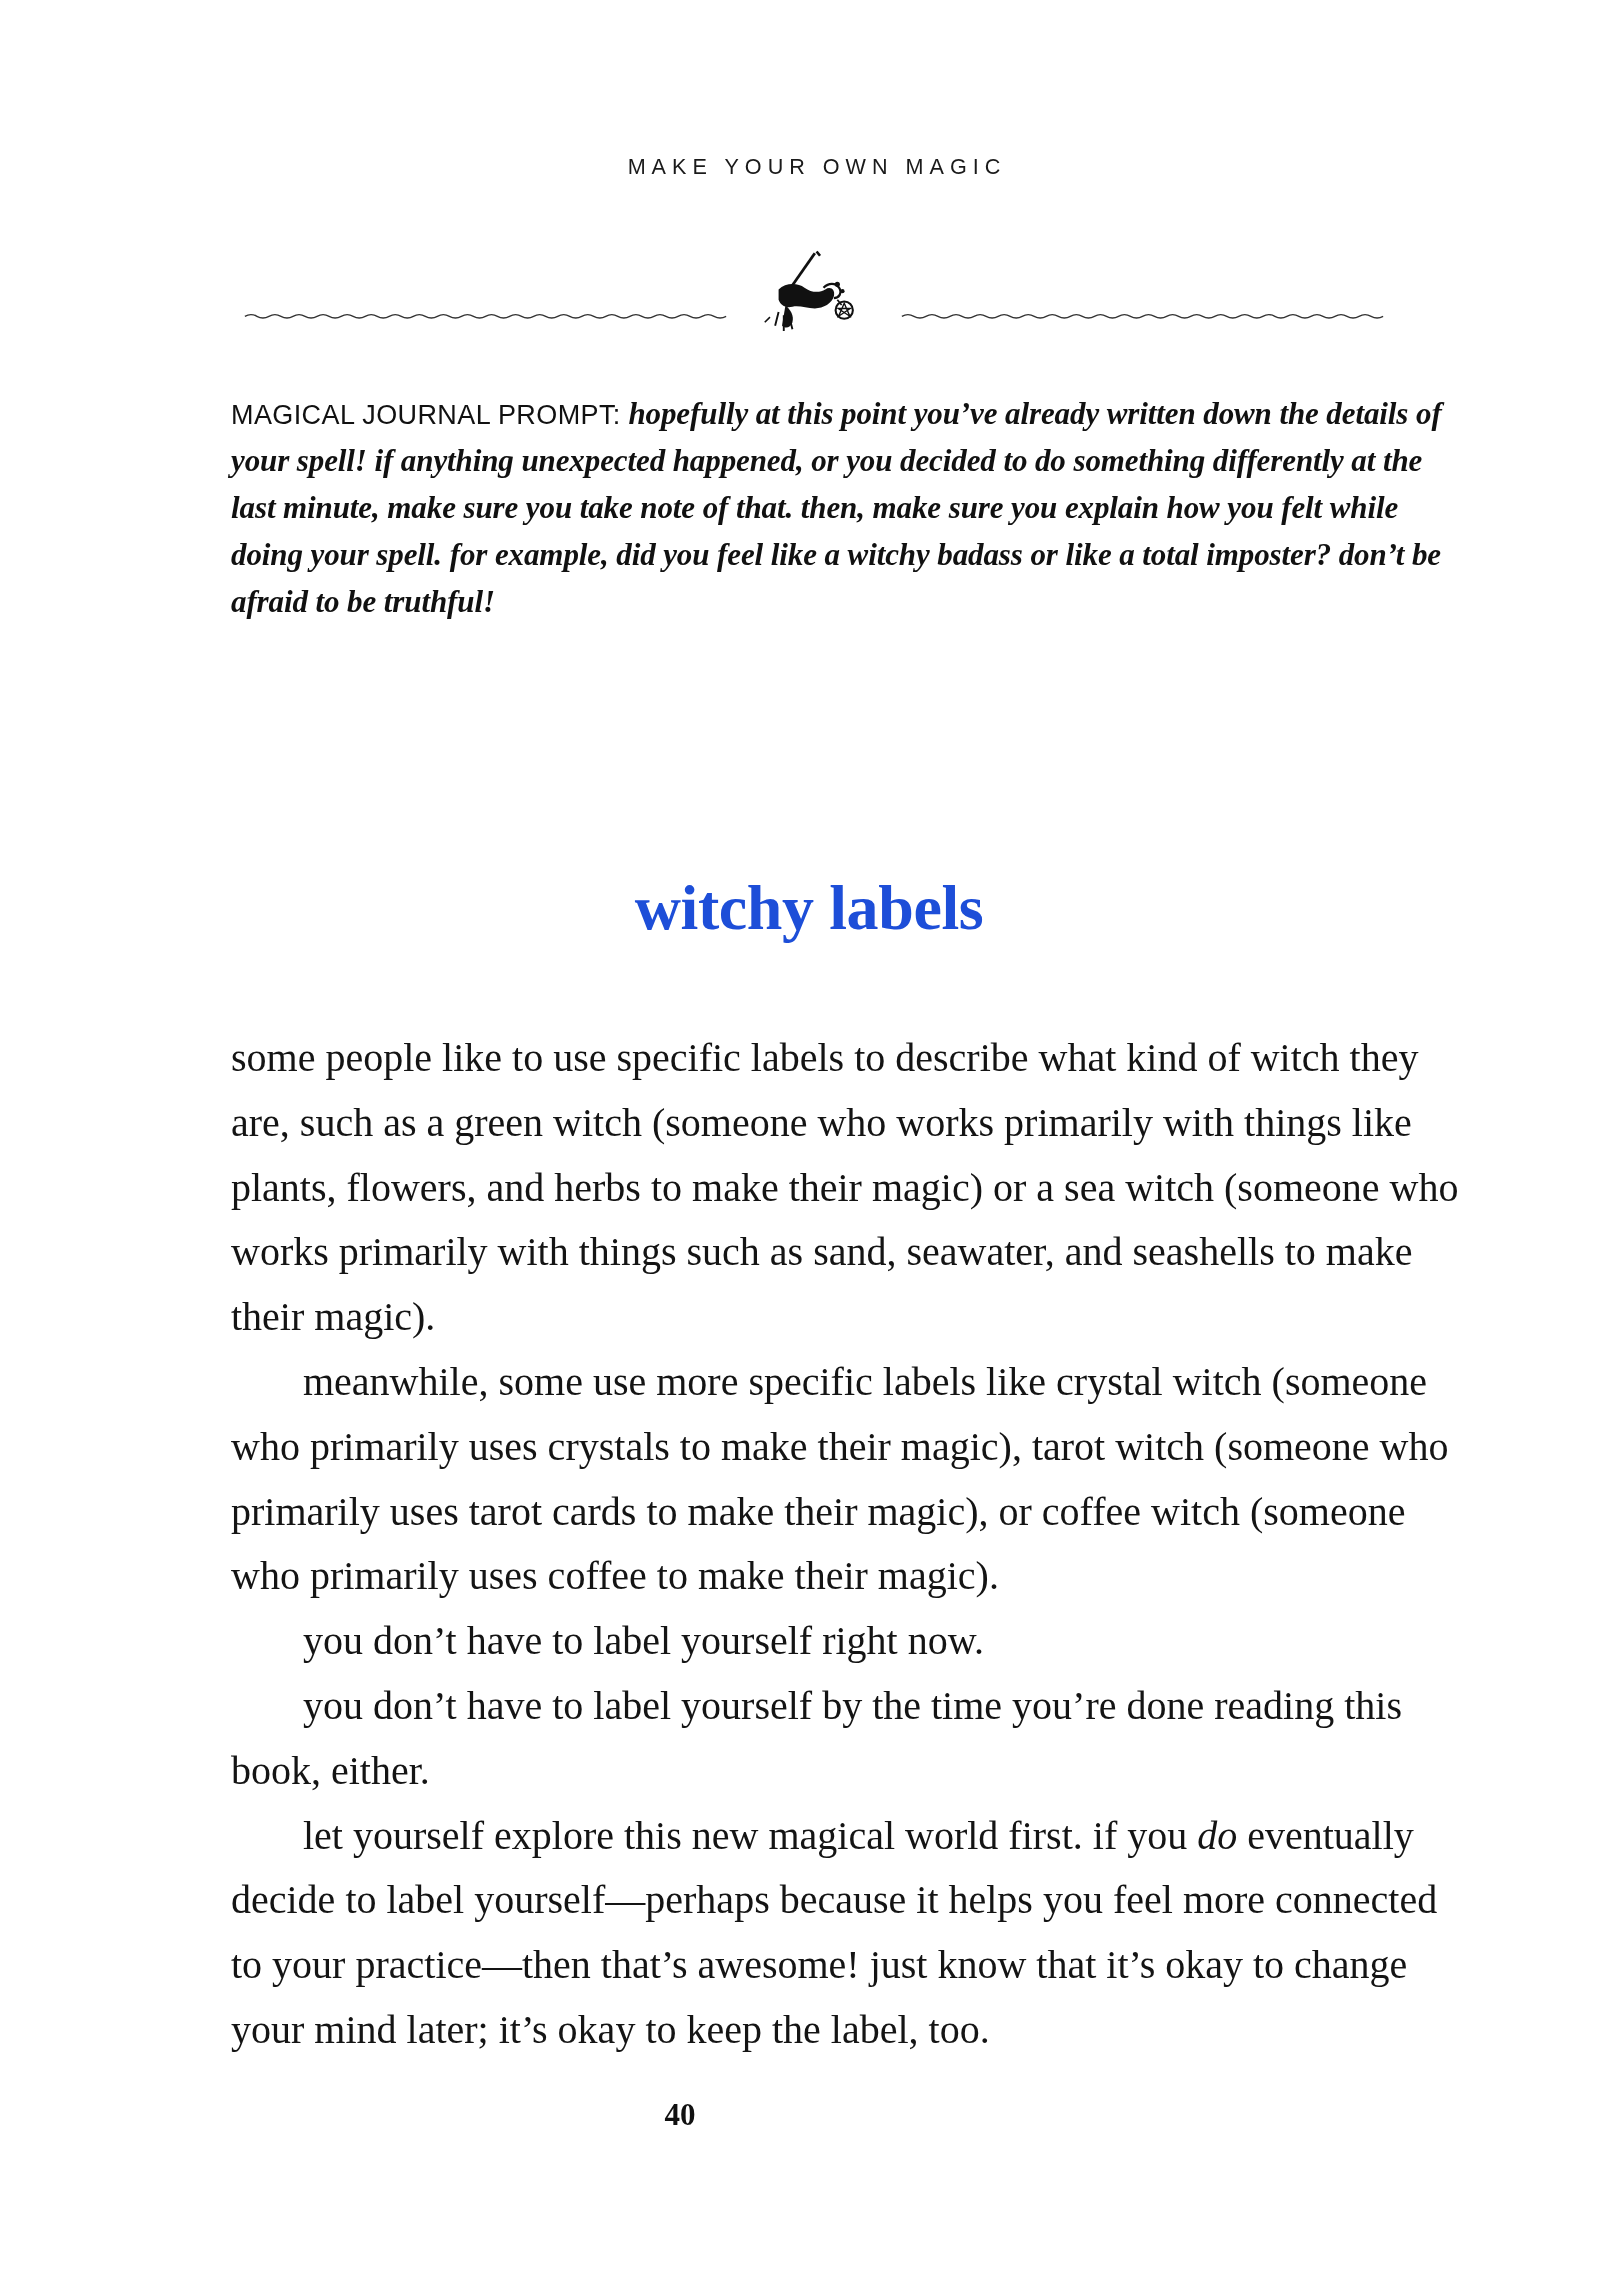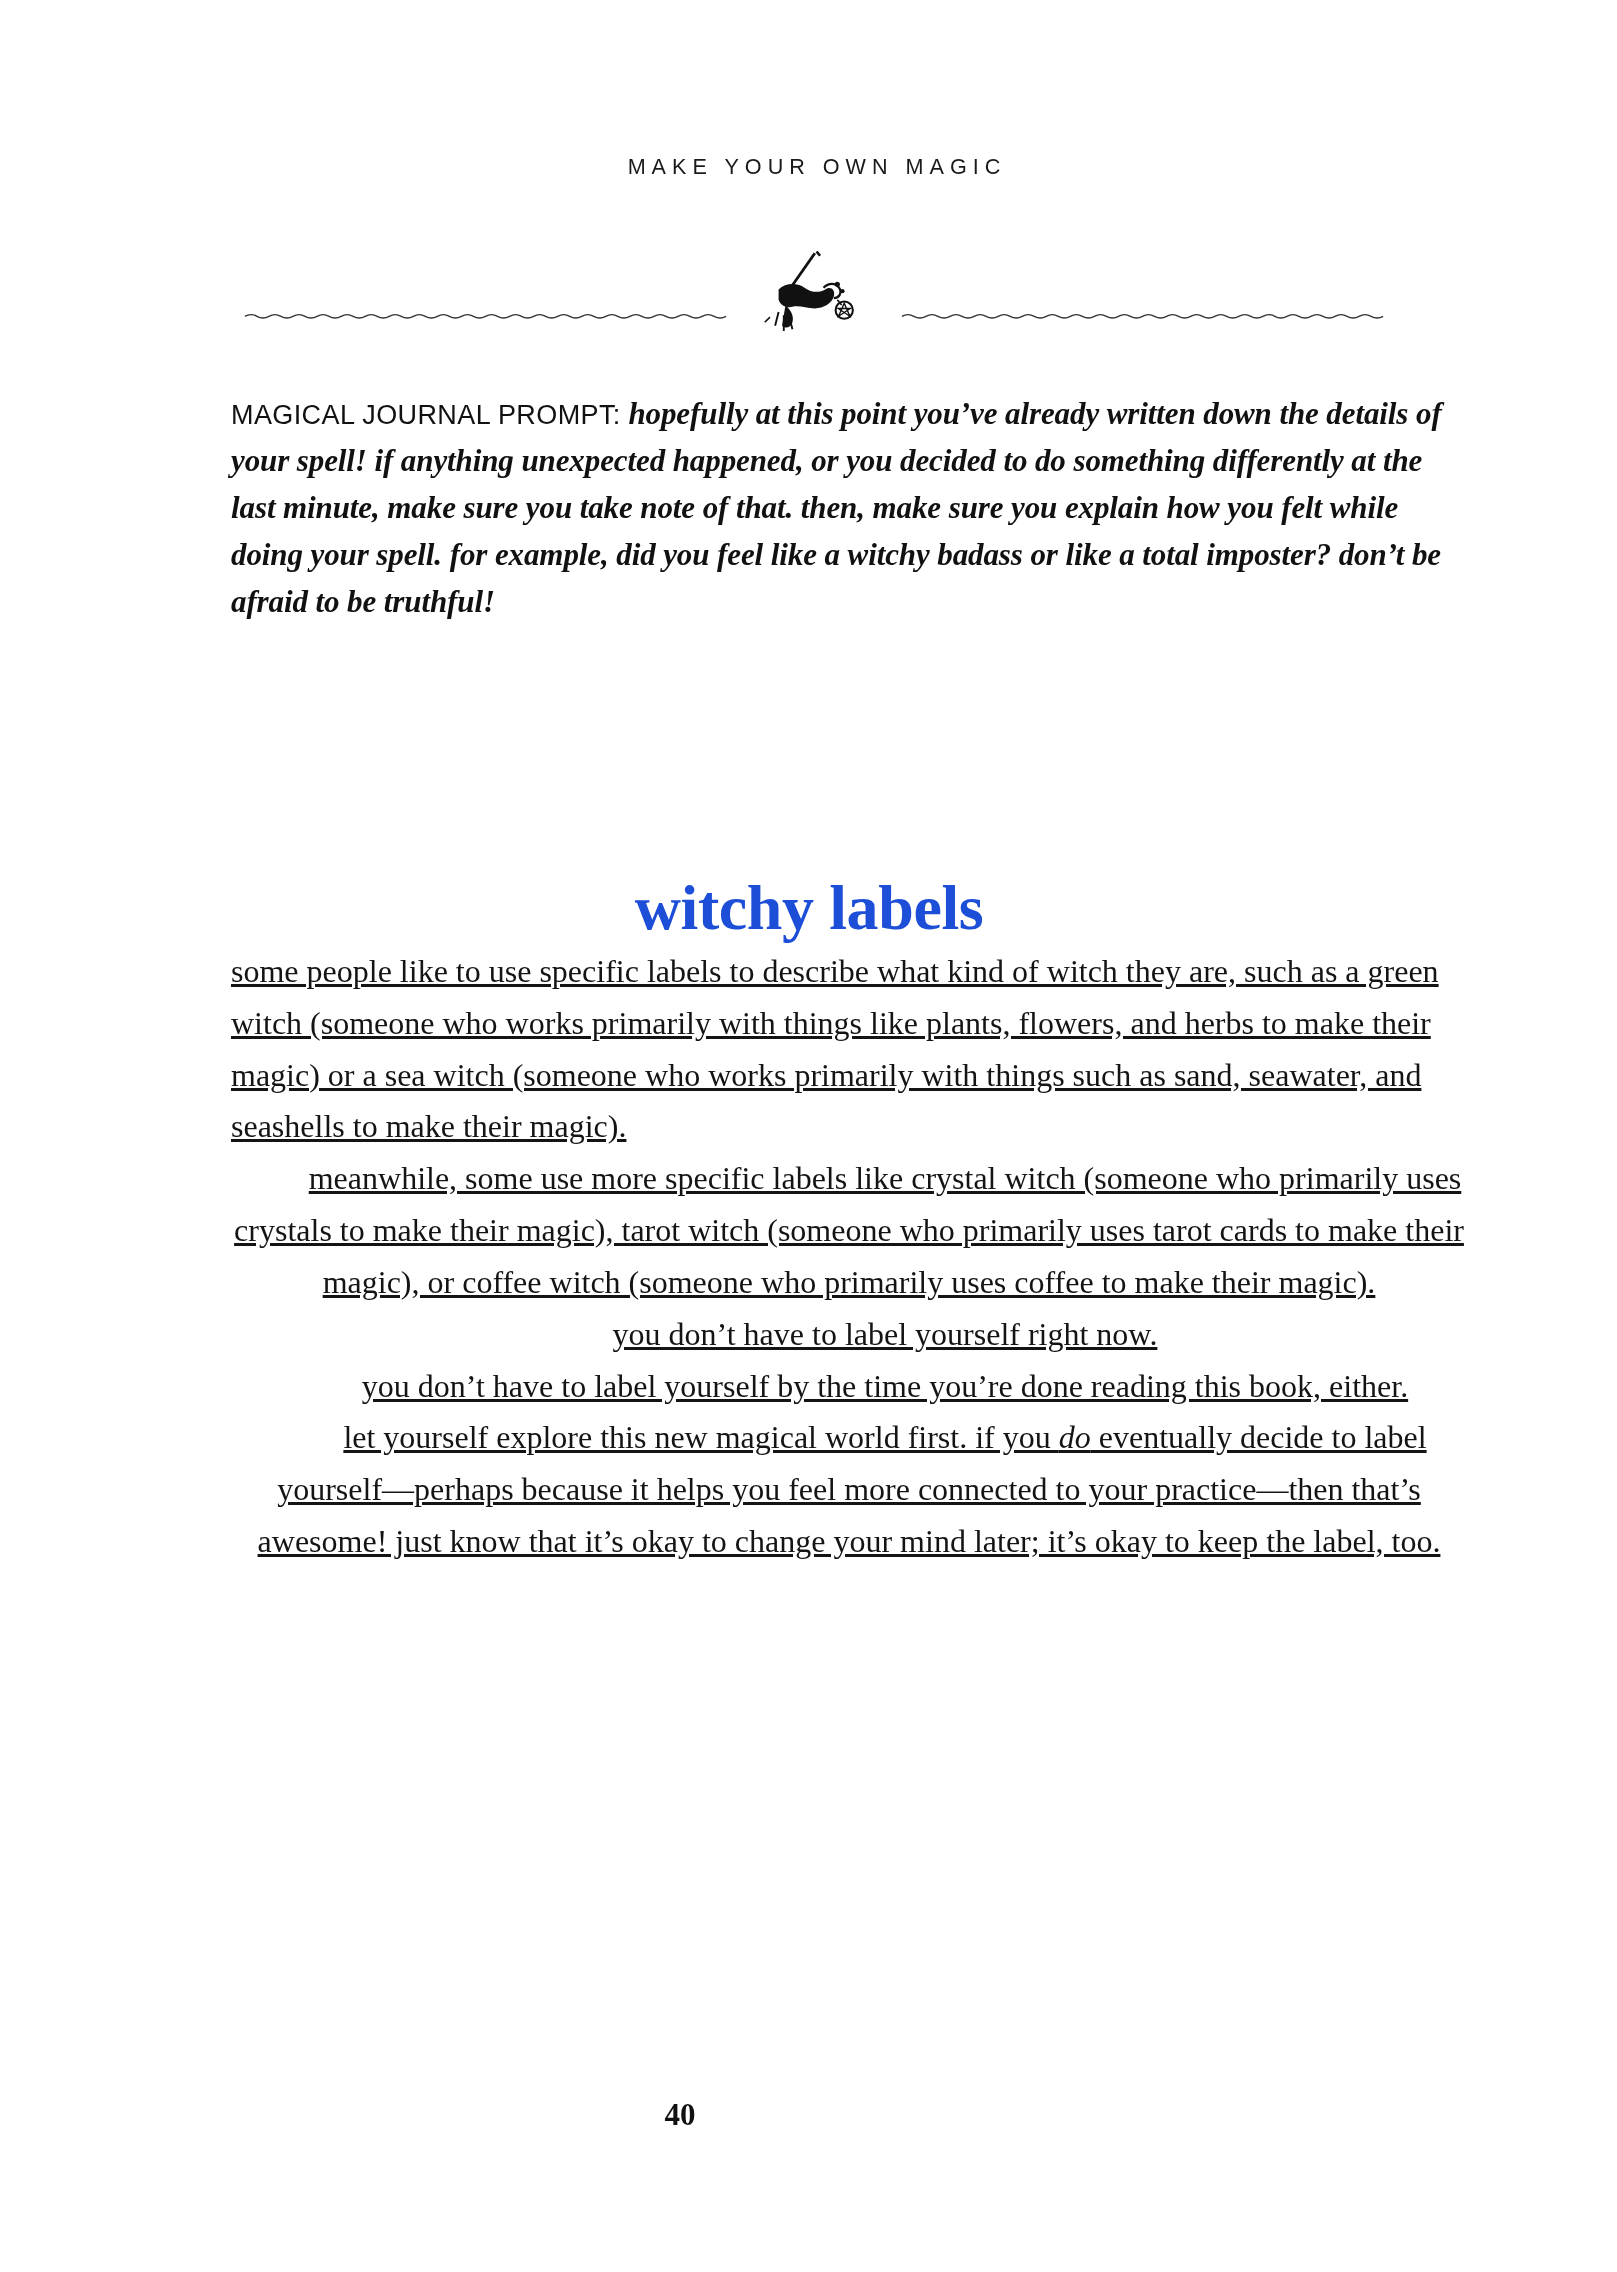--- a/index.html
+++ b/index.html
@@ -100,34 +100,32 @@
     font-weight: 700;
     font-size: 64px;
     letter-spacing: -0.4px;
     color: #1d4ed8;
   }
 
   
   .body-copy {
     position: absolute;
     left: 231px;
-    top: 946px;
+    top: 1026px;
     width: 1236px;
-    font-size: 32px;
+    font-size: 40px;
     line-height: 1.62;
     color: #141414;
     text-align: left;
-    text-decoration: underline;
   }
   .body-copy p {
     margin: 0;
   }
   .body-copy p.indent {
     text-indent: 72px;
-    text-align: center;
   }
   .body-copy em {
     font-style: italic;
   }
 
   
   .folio {
     position: absolute;
     left: 0;
     top: 2097px;

